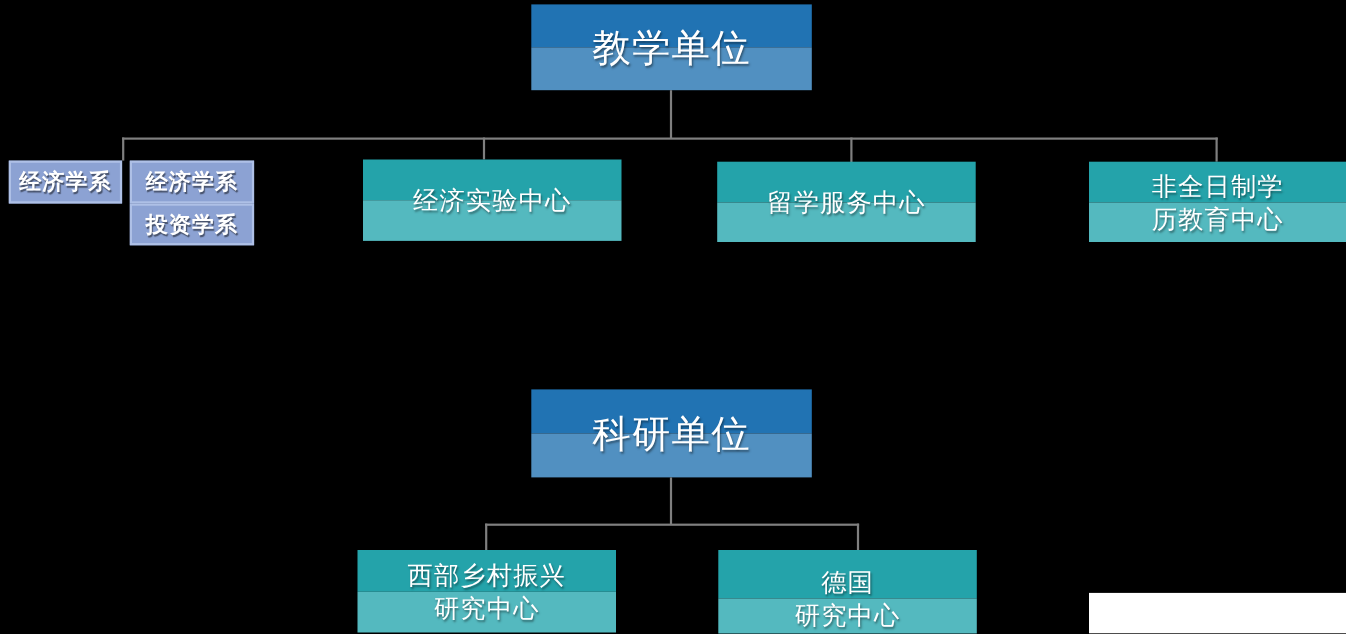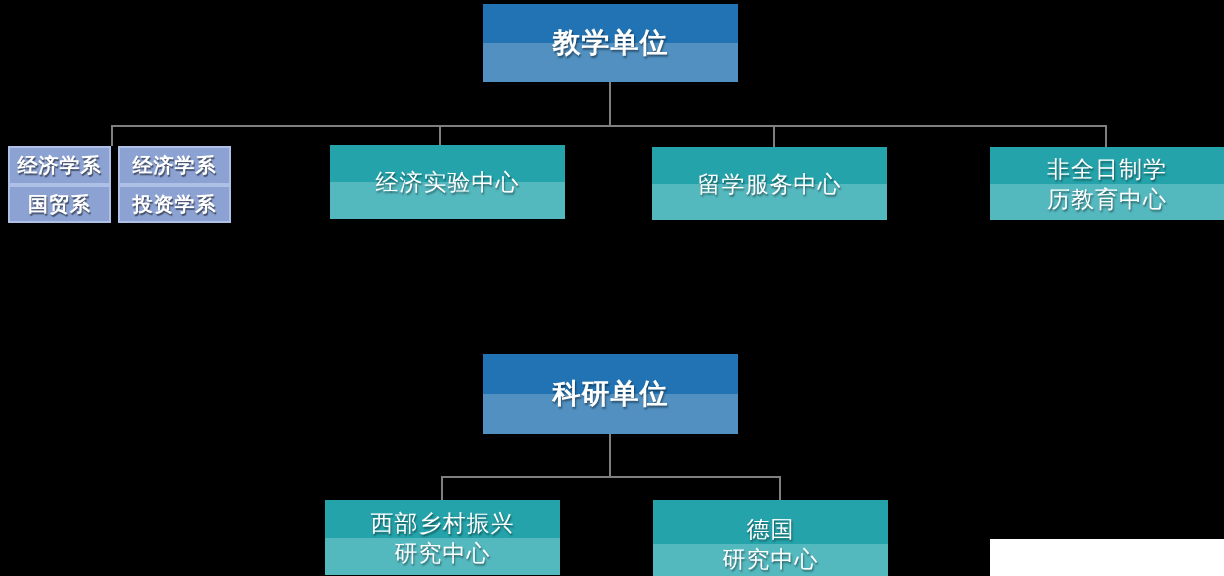--- a/index.html
+++ b/index.html
@@ -32,21 +32,21 @@
   .node.teal .half.top{background:var(--teal-top,#24a3aa);}
   .node.teal .half.bottom{background:var(--teal-bottom,#54b9bf);}
   .node-text{
     position:absolute;inset:0;
     display:flex;flex-direction:column;
     align-items:center;justify-content:center;
     color:var(--text,#fff);
     text-shadow:1px 2px 2px rgba(0,0,0,0.45);
     text-align:center;
   }
-  .node.blue .node-text{font-size:28px;font-weight:bold;letter-spacing:1px;}
+  .node.blue .node-text{font-size:35px;font-weight:normal;letter-spacing:1px;}
   .node.teal .node-text{font-size:23px;font-weight:normal;letter-spacing:1px;}
   .node.teal .tline{line-height:30px;}
 
   
   .dept-cell{
     position:absolute;
     box-sizing:border-box;
     background:var(--dept-fill,#8ca2d3);
     border:2px solid var(--dept-border,#aec0e6);
     display:flex;align-items:center;justify-content:center;
@@ -74,21 +74,20 @@
 
   <div class="vline" style="left:609px;top:82px;height:44px"></div>
   <div class="hline" style="left:111px;top:125px;width:996px"></div>
   <div class="vline" style="left:111px;top:125px;height:21px"></div>
   <div class="vline" style="left:439px;top:125px;height:20px"></div>
   <div class="vline" style="left:773px;top:125px;height:23px"></div>
   <div class="vline" style="left:1105px;top:125px;height:22px"></div>
 
   <div class="dept-cell" style="left:8px;top:146px;width:103px;height:39px">经济学系</div>
   <div class="dept-cell" style="left:118px;top:146px;width:113px;height:39px">经济学系</div>
-  <div class="dept-cell" style="left:8px;top:185px;width:103px;height:38px">国贸系</div>
   <div class="dept-cell" style="left:118px;top:185px;width:113px;height:38px">投资学系</div>
 
   <div class="node teal" style="left:330px;top:145px;width:235px;height:74px">
     <div class="half top"></div>
     <div class="half bottom"></div>
     <div class="node-text">
       <div class="tline">经济实验中心</div>
     </div>
   </div>
 

